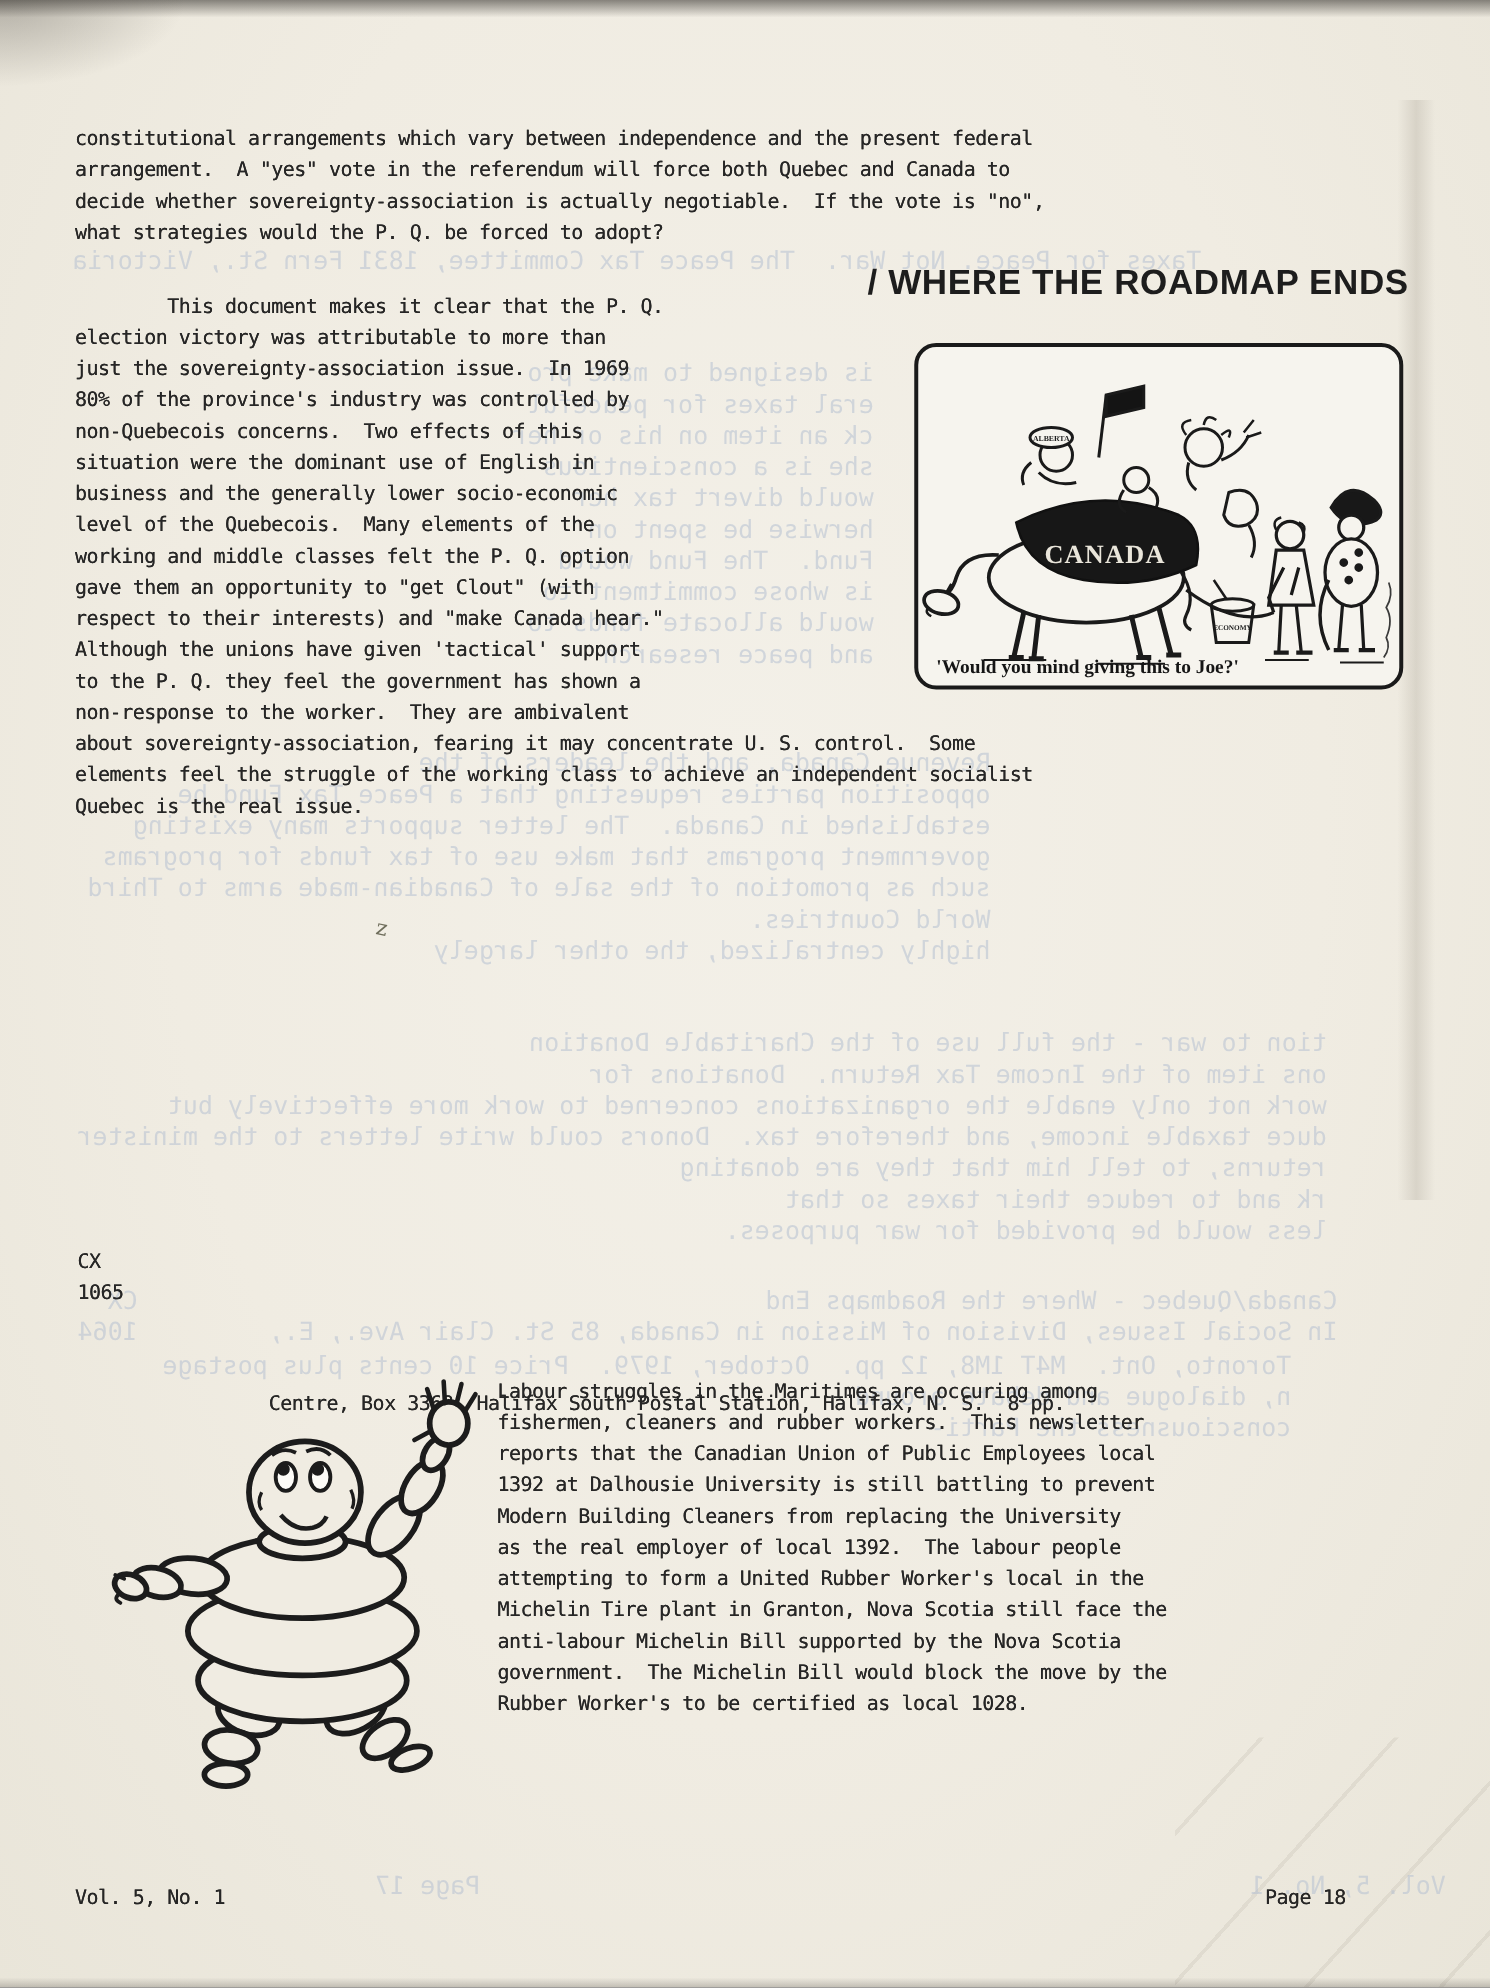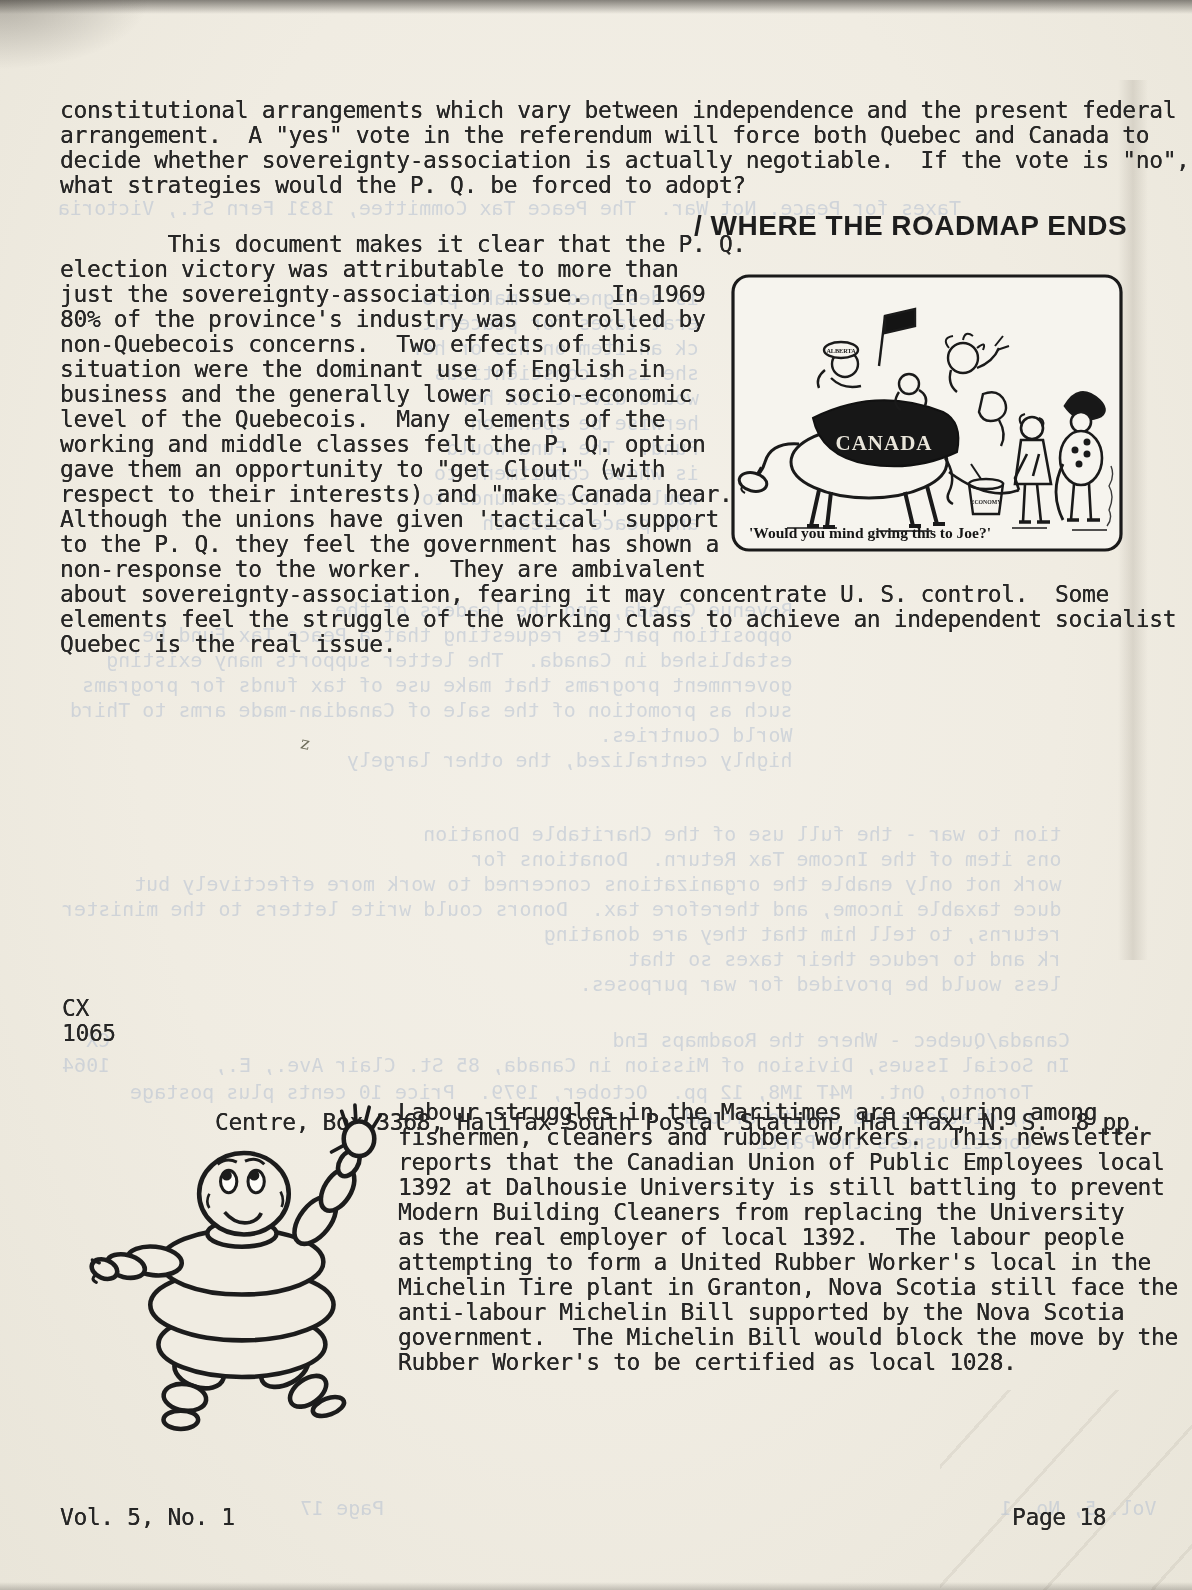--- a/index.html
+++ b/index.html
@@ -22,21 +22,21 @@
   .crease-br{position:absolute;left:940px;top:1390px;width:260px;height:200px;
     background:repeating-linear-gradient(-48deg, transparent 0 34px, rgba(150,142,128,.14) 34px 37px, transparent 37px 80px);}
   .scan-bottom{position:absolute;left:0;bottom:0;width:100%;height:8px;
     background:linear-gradient(0deg, rgba(60,56,50,.25), rgba(60,56,50,0));}
 
   
   .bleed{position:absolute;transform:scaleX(-1);color:#b6c1d2;opacity:.55;
     white-space:pre;font-size:20px;line-height:25px;filter:blur(.45px);z-index:1;}
 
   
-  .type{position:absolute;white-space:pre;font-size:23px;line-height:25px;
+  .type{position:absolute;white-space:pre;font-size:16px;line-height:25px;
     letter-spacing:-0.4px;z-index:3;text-shadow:0 0 .35px #33302c;}
   .u{text-decoration:underline;text-underline-offset:4px;}
 
   .roadmap-heading{position:absolute;left:694px;top:210px;z-index:3;
     font-family:Liberation Sans, sans-serif;font-weight:bold;
     font-size:28px;letter-spacing:.5px;color:#1d1d1d;white-space:pre;}
 
   .cartoon-box{position:absolute;left:727px;top:266px;width:402px;height:296px;z-index:4;}
 
   .section-heading{position:absolute;left:0;top:834px;width:100%;text-align:center;z-index:3;

